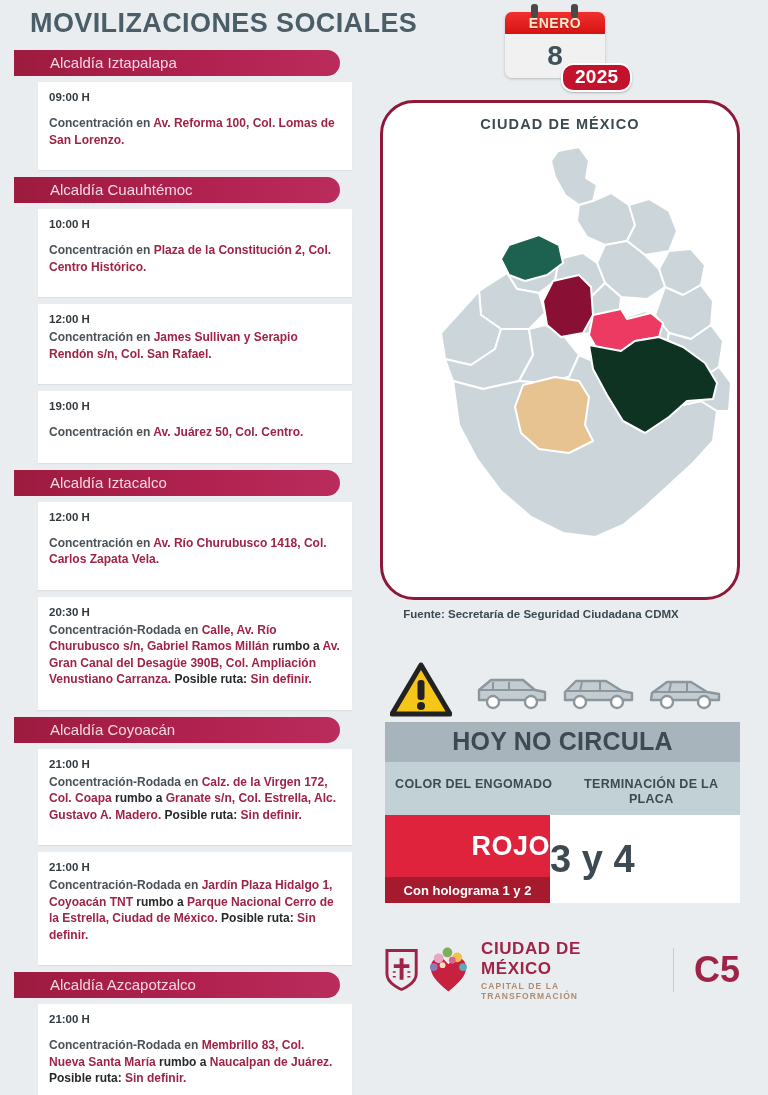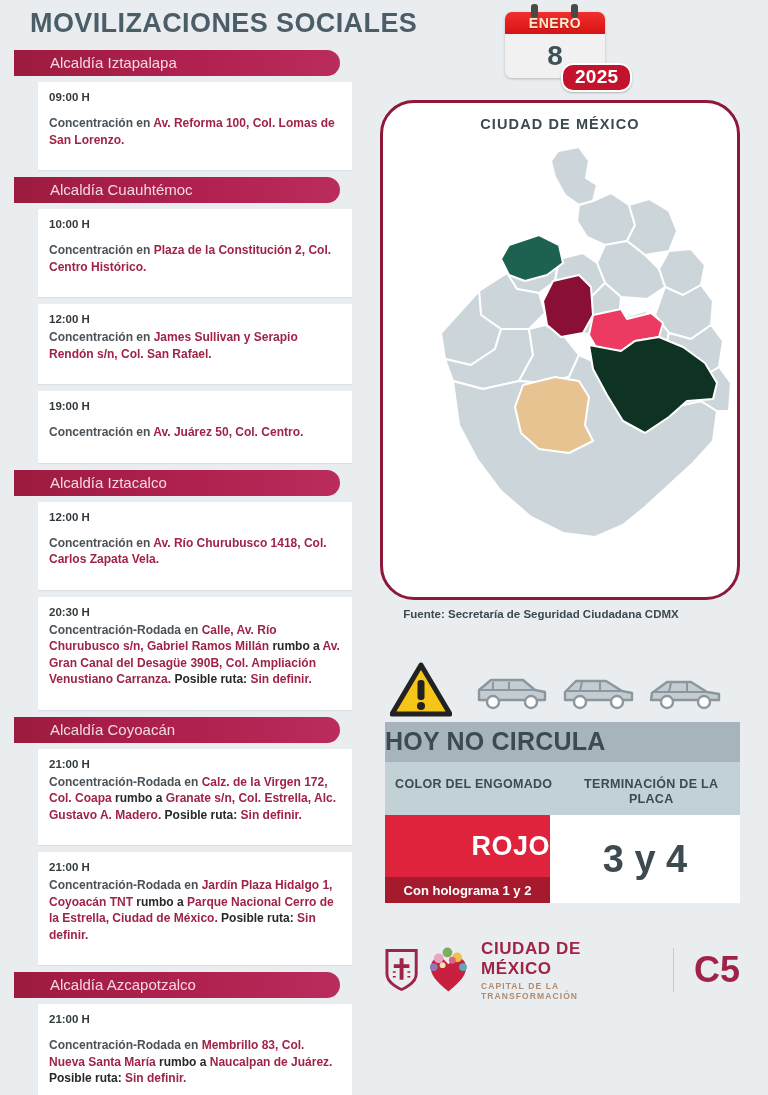--- a/index.html
+++ b/index.html
@@ -66,32 +66,32 @@
   .mapsvg{position:absolute;left:0;top:30px;width:360px;height:460px;}
   .source{position:absolute;left:361px;top:608px;width:360px;text-align:center;
     font-size:11.5px;font-weight:bold;color:#3b4a52;}
 
   
   .hnc{position:absolute;left:385px;top:660px;width:355px;}
   .hnc-icons{position:relative;height:62px;}
   .warn{position:absolute;left:5px;top:2px;width:62px;height:56px;}
   .car{position:absolute;top:16px;width:76px;height:34px;}
   .car.c1{left:88px;} .car.c2{left:175px;} .car.c3{left:262px;}
-  .hnc-band{background:#a7b4bb;padding:5px 0 6px;}
+  .hnc-band{background:#a7b4bb;text-align:center;padding:5px 0 6px;}
   .hnc-band span{font-size:25px;font-weight:bold;color:#3d4a51;letter-spacing:.2px;}
   .hnc-sub{background:#c2d1d6;display:flex;}
   .hnc-sub div{flex:1;text-align:center;padding:15px 4px 8px;
     font-size:12.5px;font-weight:bold;color:#3d4a51;line-height:15px;letter-spacing:.3px;}
   .hnc-res{display:flex;background:#fff;}
   .res-left{width:165px;}
   .res-color{background:#e0233c;height:62px;display:flex;align-items:center;justify-content:flex-end;}
   .res-color span{color:#fff;font-size:27px;font-weight:bold;letter-spacing:.5px;}
   .res-holo{background:#a51a2d;height:26px;display:flex;align-items:center;justify-content:center;}
   .res-holo span{color:#fff;font-size:13px;font-weight:bold;}
-  .res-right{flex:1;background:#fff;display:flex;align-items:center;justify-content:center;height:88px;}
+  .res-right{flex:1;background:#fff;display:flex;align-items:center;justify-content:flex-start;height:88px;}
   .res-right span{font-size:38px;font-weight:bold;color:#3d4a51;}
 
   
   .footer{position:absolute;left:385px;top:940px;width:355px;height:60px;display:flex;align-items:center;}
   .shield{width:34px;height:44px;}
   .emblem{width:46px;height:48px;margin-left:8px;}
   .fbrand{margin-left:10px;}
   .fbrand .b1{font-size:17px;font-weight:bold;color:#9f2346;letter-spacing:.6px;}
   .fbrand .b2{font-size:8.5px;font-weight:bold;color:#b08b6e;letter-spacing:1.1px;margin-top:2px;}
   .fdiv{width:1px;height:44px;background:#c6ccd0;margin-left:18px;}

